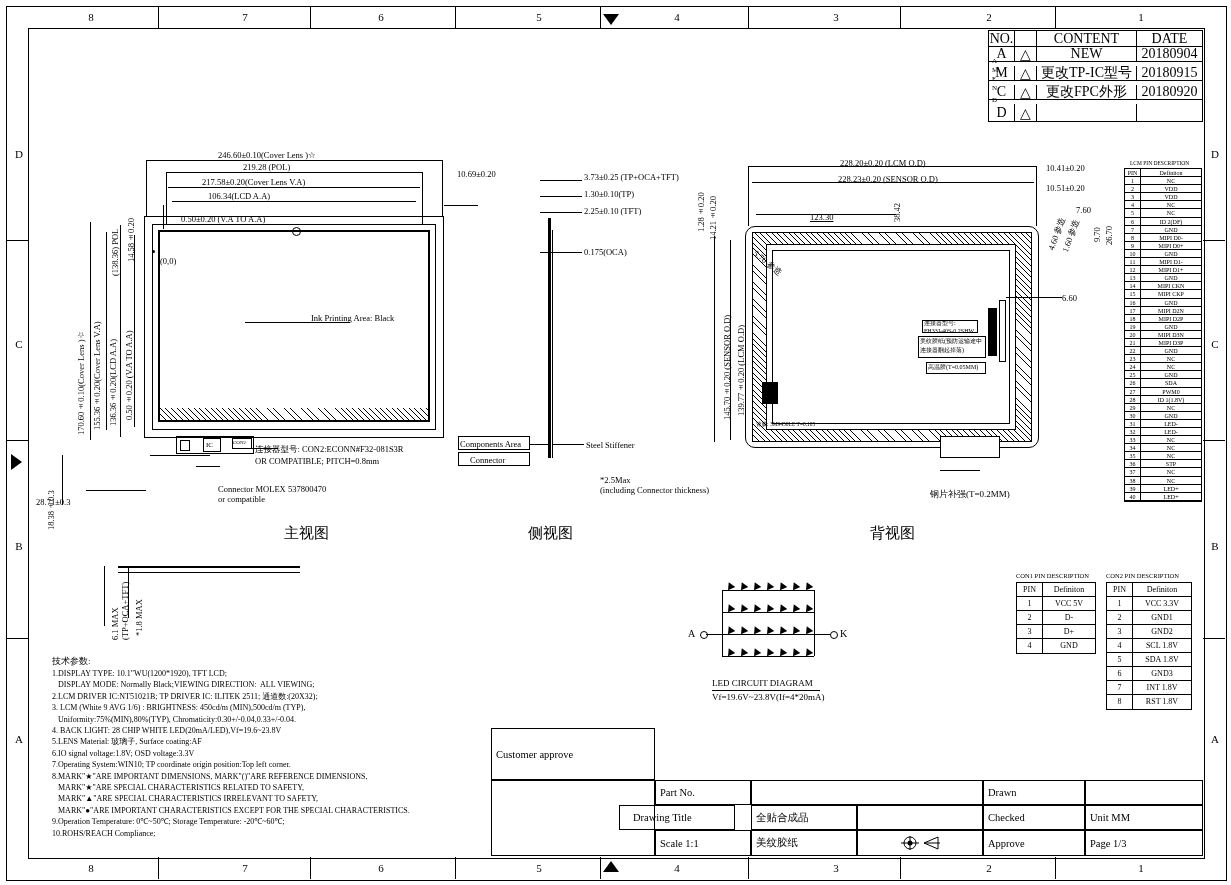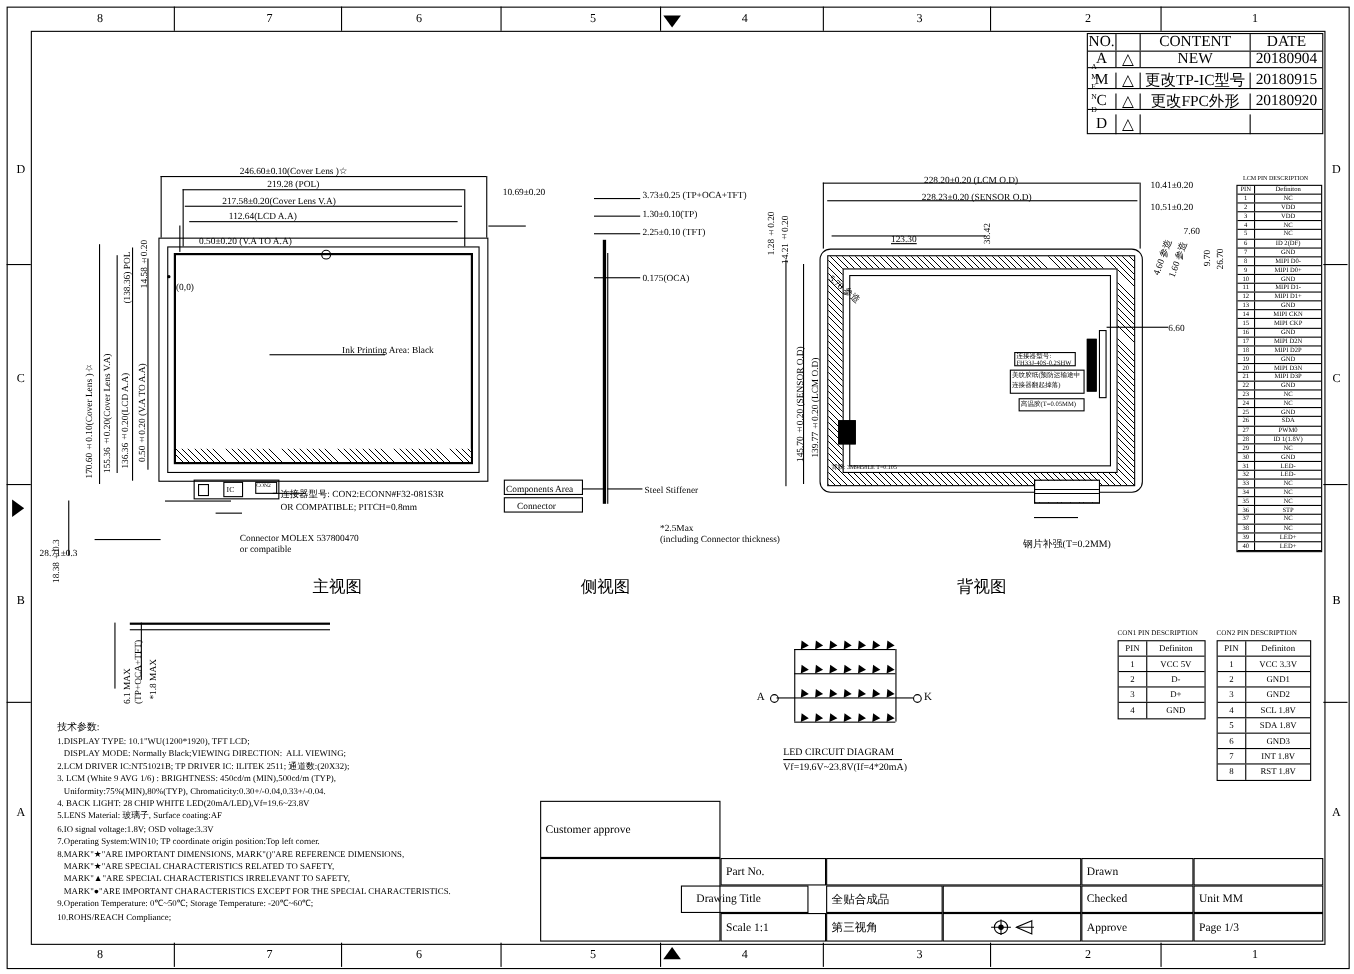--- a/index.html
+++ b/index.html
@@ -206,21 +206,21 @@
     <div class="ln vl" style="left:106px;top:232px;height:198px;"></div>
     <div class="ln hl" style="left:150px;top:455px;width:60px;"></div>
     <div class="ln hl" style="left:86px;top:490px;width:60px;"></div>
     <div class="ln vl" style="left:62px;top:455px;height:50px;"></div>
     <div class="ln hl" style="left:444px;top:205px;width:34px;"></div>
     <div class="ln vl" style="left:163px;top:205px;height:24px;"></div>
 
     <div class="t" style="left:218px;top:150px;">246.60±0.10(Cover Lens )☆</div>
     <div class="t" style="left:243px;top:162px;">219.28 (POL)</div>
     <div class="t" style="left:202px;top:177px;">217.58±0.20(Cover Lens V.A)</div>
-    <div class="t" style="left:208px;top:191px;">112.64(LCD A.A)</div>
+    <div class="t" style="left:208px;top:191px;">106.34(LCD A.A)</div>
     <div class="t" style="left:181px;top:214px;">0.50±0.20 (V.A TO A.A)</div>
     <div class="t" style="left:457px;top:169px;">10.69±0.20</div>
     <div class="t vert" style="left:126px;top:182px;height:80px;">14.58±0.20</div>
     <div class="t vert" style="left:110px;top:196px;height:80px;">(138.36) POL</div>
     <div class="t vert" style="left:76px;top:295px;height:140px;">170.60±0.10(Cover Lens )☆</div>
     <div class="t vert" style="left:92px;top:300px;height:130px;">155.36±0.20(Cover Lens V.A)</div>
     <div class="t vert" style="left:108px;top:308px;height:118px;">136.36±0.20(LCD A.A)</div>
     <div class="t vert" style="left:124px;top:310px;height:110px;">0.50±0.20 (V.A TO A.A)</div>
     <div class="t vert" style="left:46px;top:470px;height:60px;">18.38±0.3</div>
     <div class="t" style="left:36px;top:497px;">28.71±0.3</div>
@@ -646,21 +646,21 @@
         <span>Checked</span>
       </div>
     <div class="tb pad" style="left:1085px;top:805px;width:118px;height:25px;">
         <span>Unit MM</span>
       </div>
 
     <div class="tb pad" style="left:655px;top:830px;width:96px;height:26px;">
         <span>Scale 1:1</span>
       </div>
     <div class="tb pad" style="left:751px;top:830px;width:106px;height:26px;">
-        <span>第三视角</span>
+        <span>美纹胶纸</span>
       </div>
     <div class="tb center" style="left:857px;top:830px;width:126px;height:26px;">
       <svg width="44" height="16">
         <circle cx="12" cy="8" r="6" fill="none" stroke="#000"></circle>
         <circle cx="12" cy="8" r="2.5" fill="#000"></circle>
         <line x1="3" y1="8" x2="21" y2="8" stroke="#000"></line>
         <line x1="12" y1="1" x2="12" y2="15" stroke="#000"></line>
         <polygon points="40,2 26,8 40,14" fill="none" stroke="#000"></polygon>
         <line x1="26" y1="8" x2="42" y2="8" stroke="#000"></line>
       </svg>

